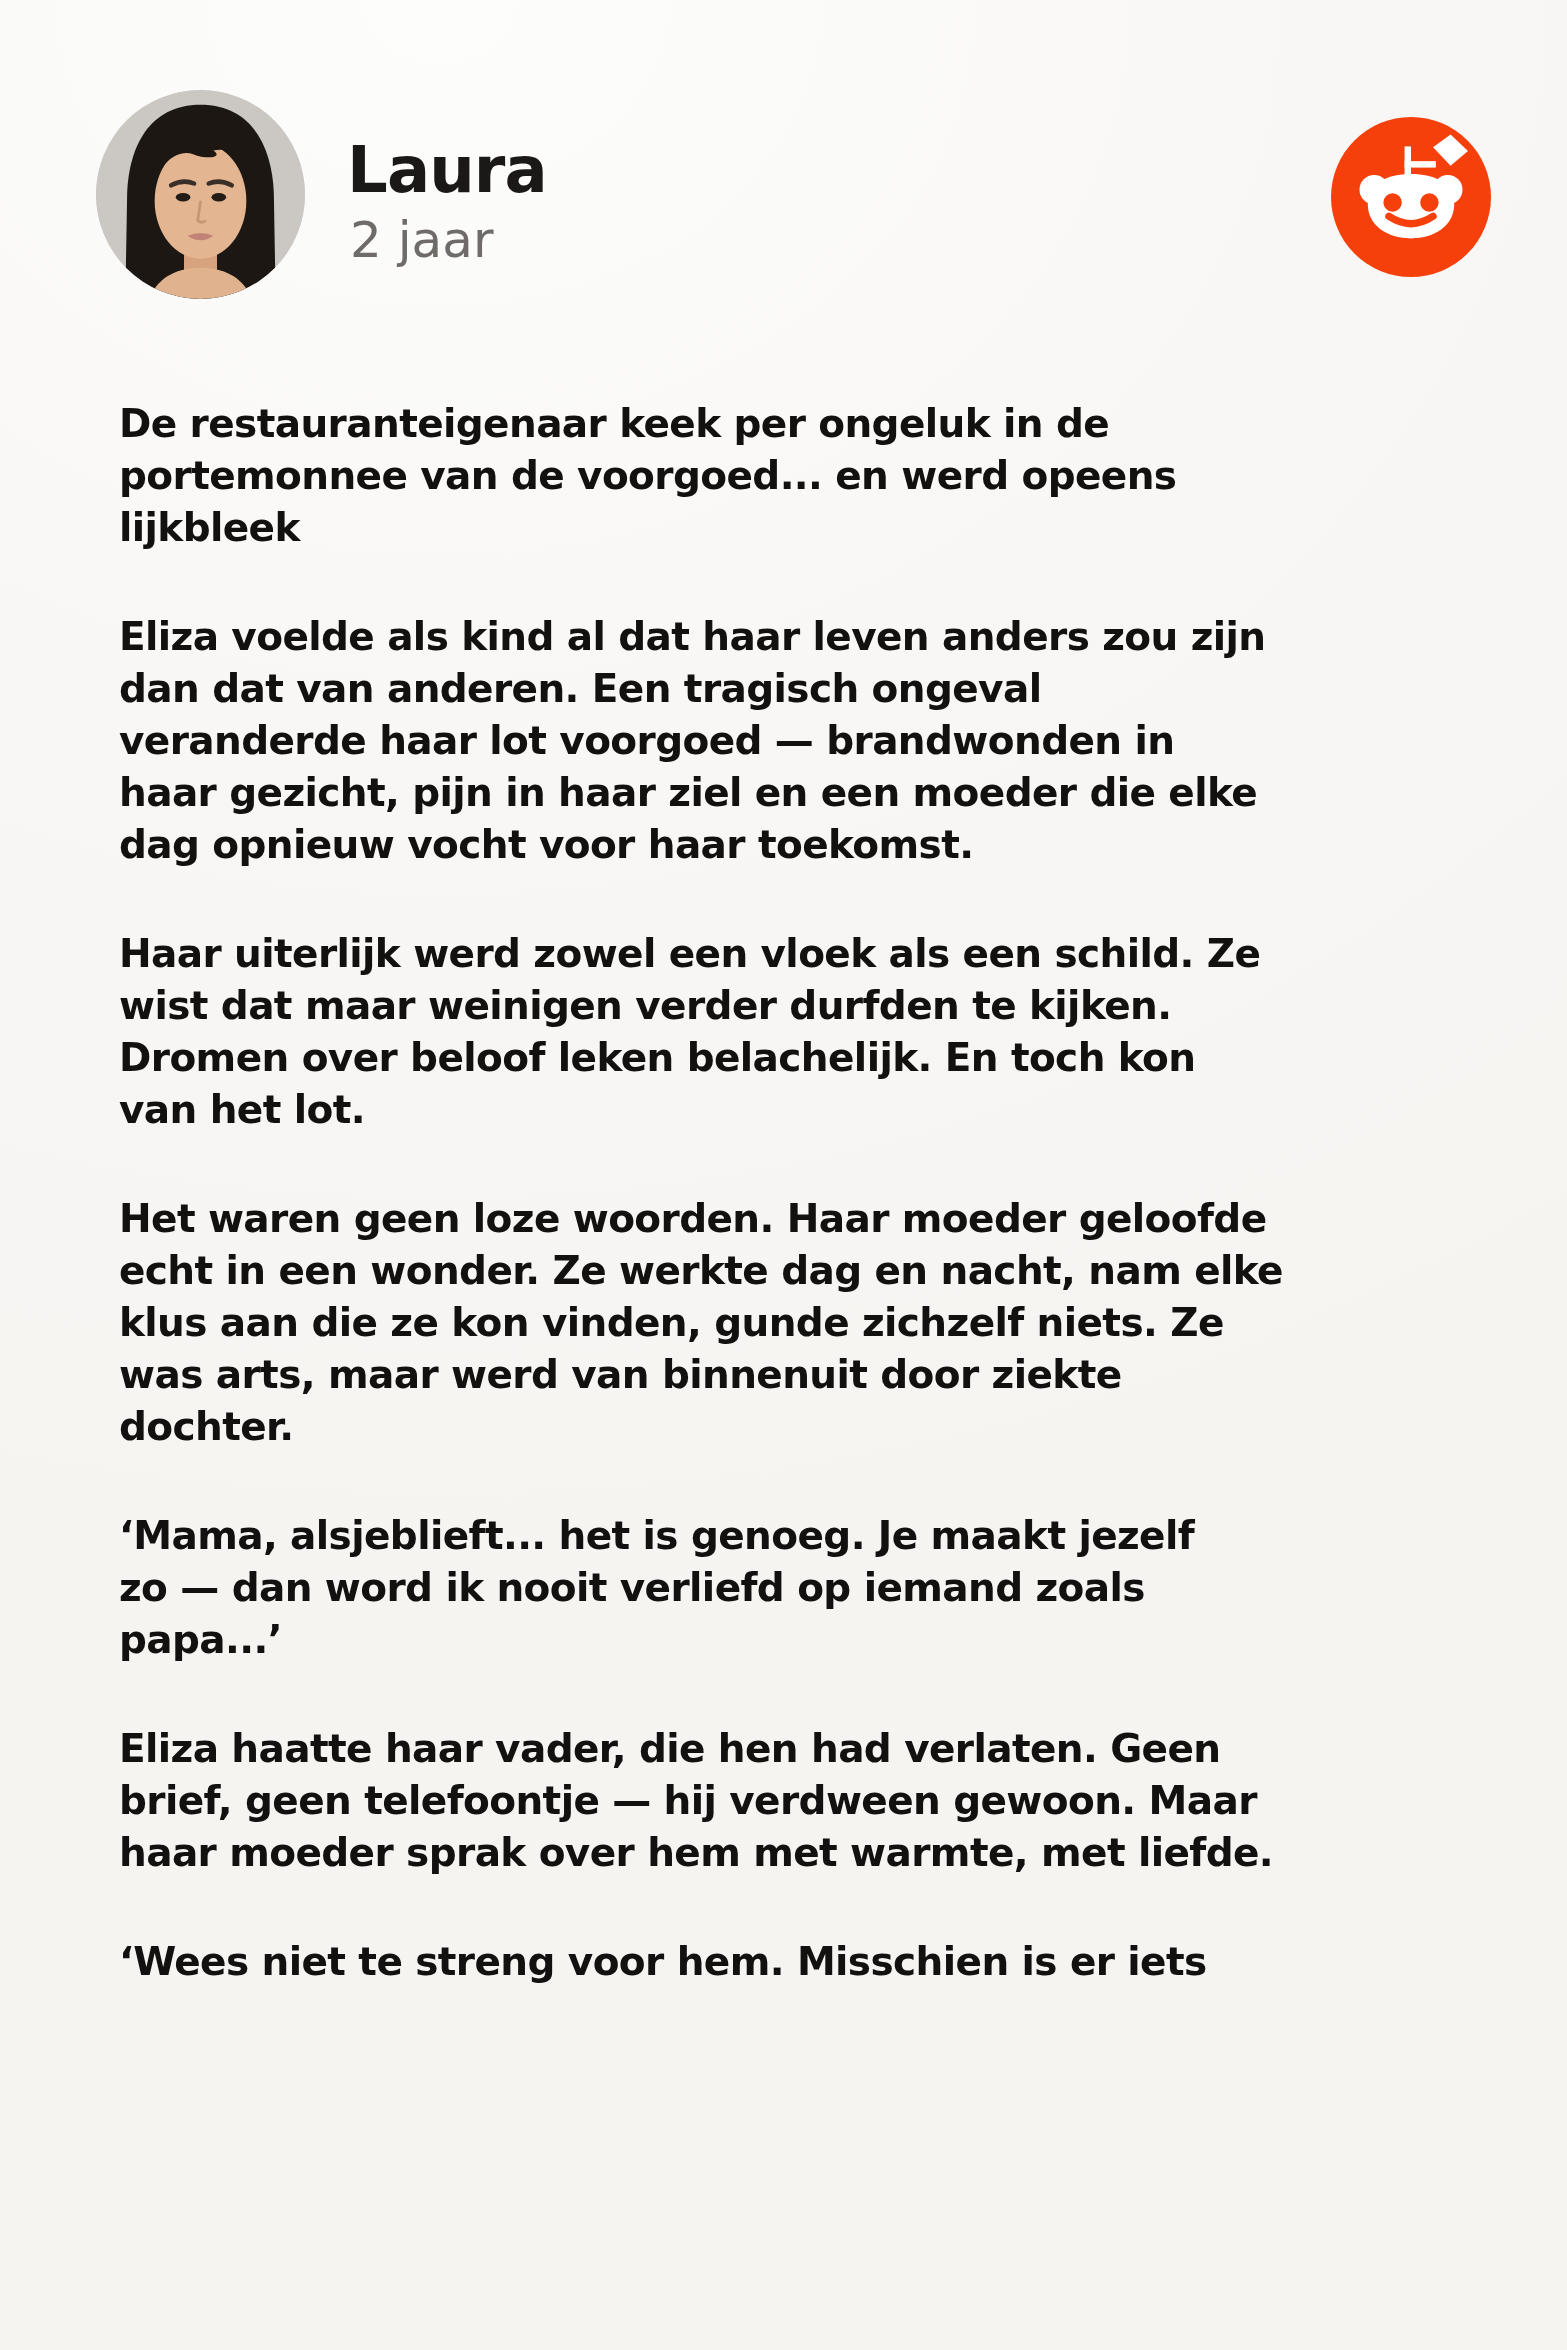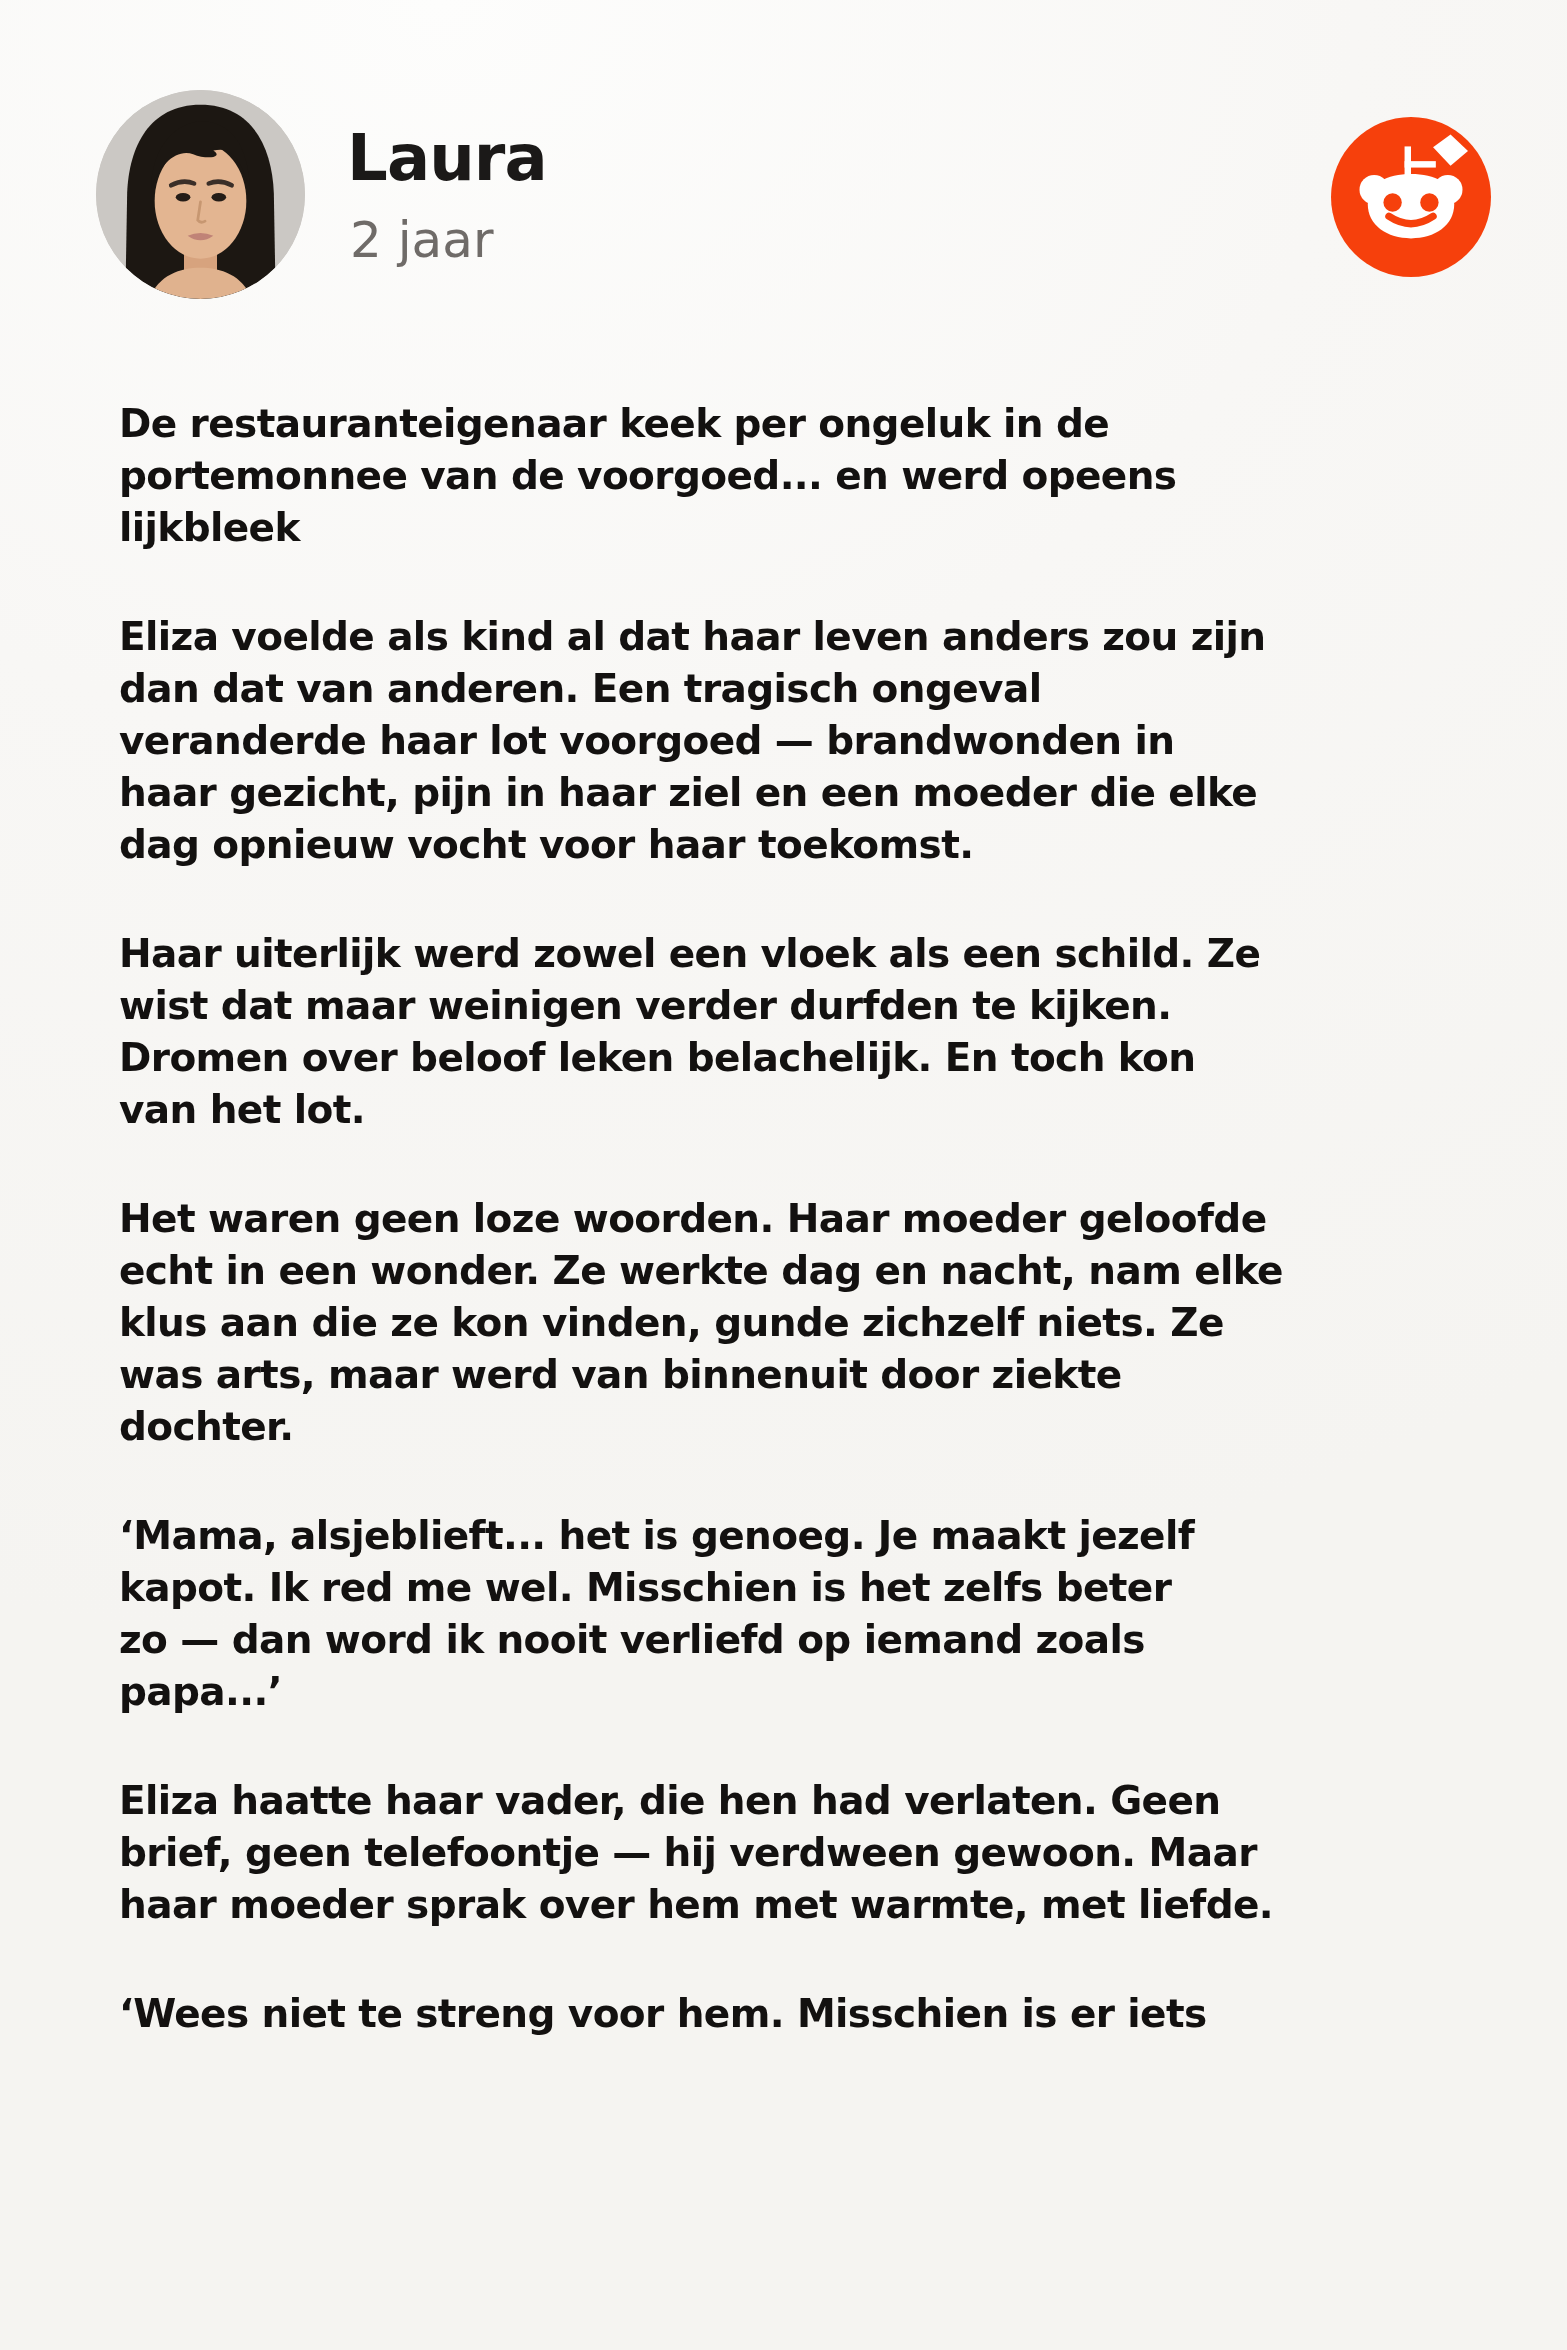--- a/index.html
+++ b/index.html
@@ -11,21 +11,21 @@
     overflow:hidden;
   }
   
   .avatar{
     position:absolute;left:96px;top:90px;
     width:209px;height:209px;border-radius:50%;overflow:hidden;
     background:#cbc8c4;
   }
   .avatar svg{display:block;width:100%;height:100%;}
   .author{
-    position:absolute;left:347px;top:126px;
+    position:absolute;left:347px;top:138px;
     font-size:64px;line-height:1;font-weight:700;
     color:#1b1918;letter-spacing:-0.9px;
   }
   .timestamp{
     position:absolute;left:350px;top:215px;
     font-size:50px;line-height:1;font-weight:400;
     color:#6f6b68;
   }
   .reddit{
     position:absolute;left:1331px;top:117px;
@@ -123,21 +123,20 @@
       </p>
       <p>
         <span class="line">Het waren geen loze woorden. Haar moeder geloofde</span>
         <span class="line">echt in een wonder. Ze werkte dag en nacht, nam elke</span>
         <span class="line">klus aan die ze kon vinden, gunde zichzelf niets. Ze</span>
         <span class="line">was arts, maar werd van binnenuit door ziekte</span>
         <span class="line">dochter.</span>
       </p>
       <p>
         <span class="line">‘Mama, alsjeblieft... het is genoeg. Je maakt jezelf</span>
-        <span class="line">kapot. Ik red me wel. Misschien is het zelfs beter</span>
         <span class="line">zo — dan word ik nooit verliefd op iemand zoals</span>
         <span class="line">papa...’</span>
       </p>
       <p>
         <span class="line">Eliza haatte haar vader, die hen had verlaten. Geen</span>
         <span class="line">brief, geen telefoontje — hij verdween gewoon. Maar</span>
         <span class="line">haar moeder sprak over hem met warmte, met liefde.</span>
       </p>
       <p>
         <span class="line">‘Wees niet te streng voor hem. Misschien is er iets</span>

